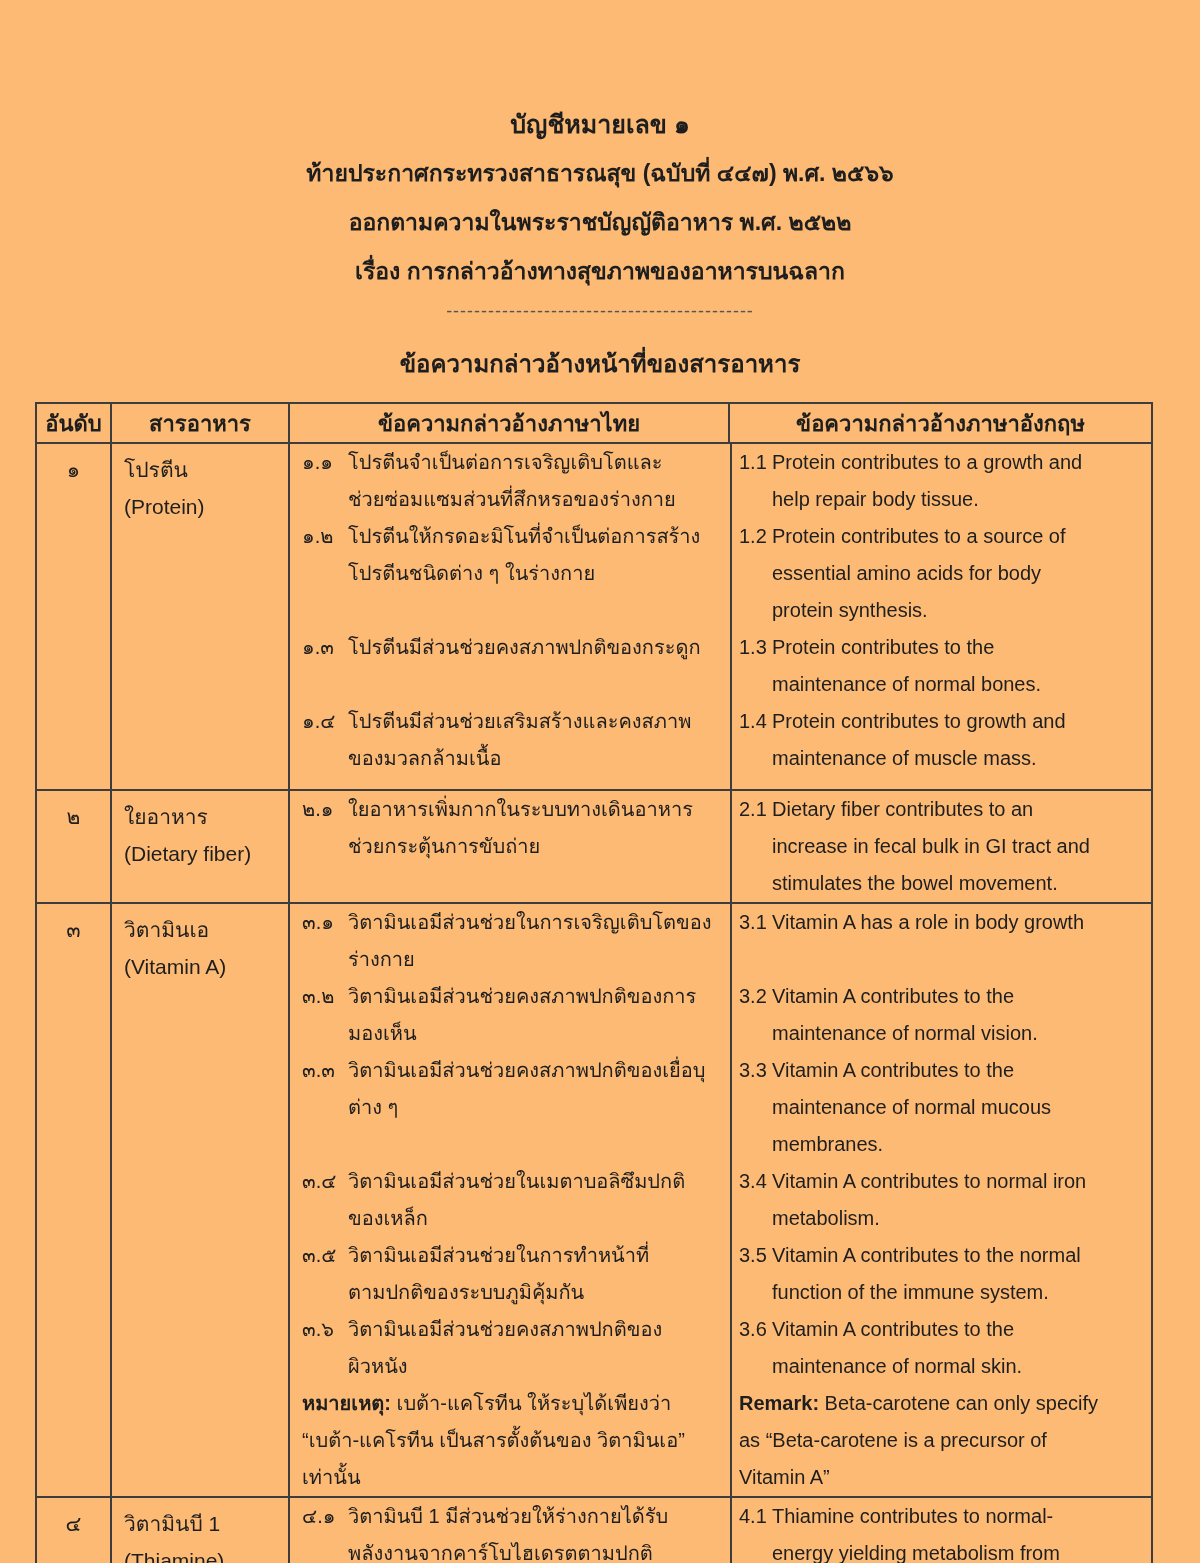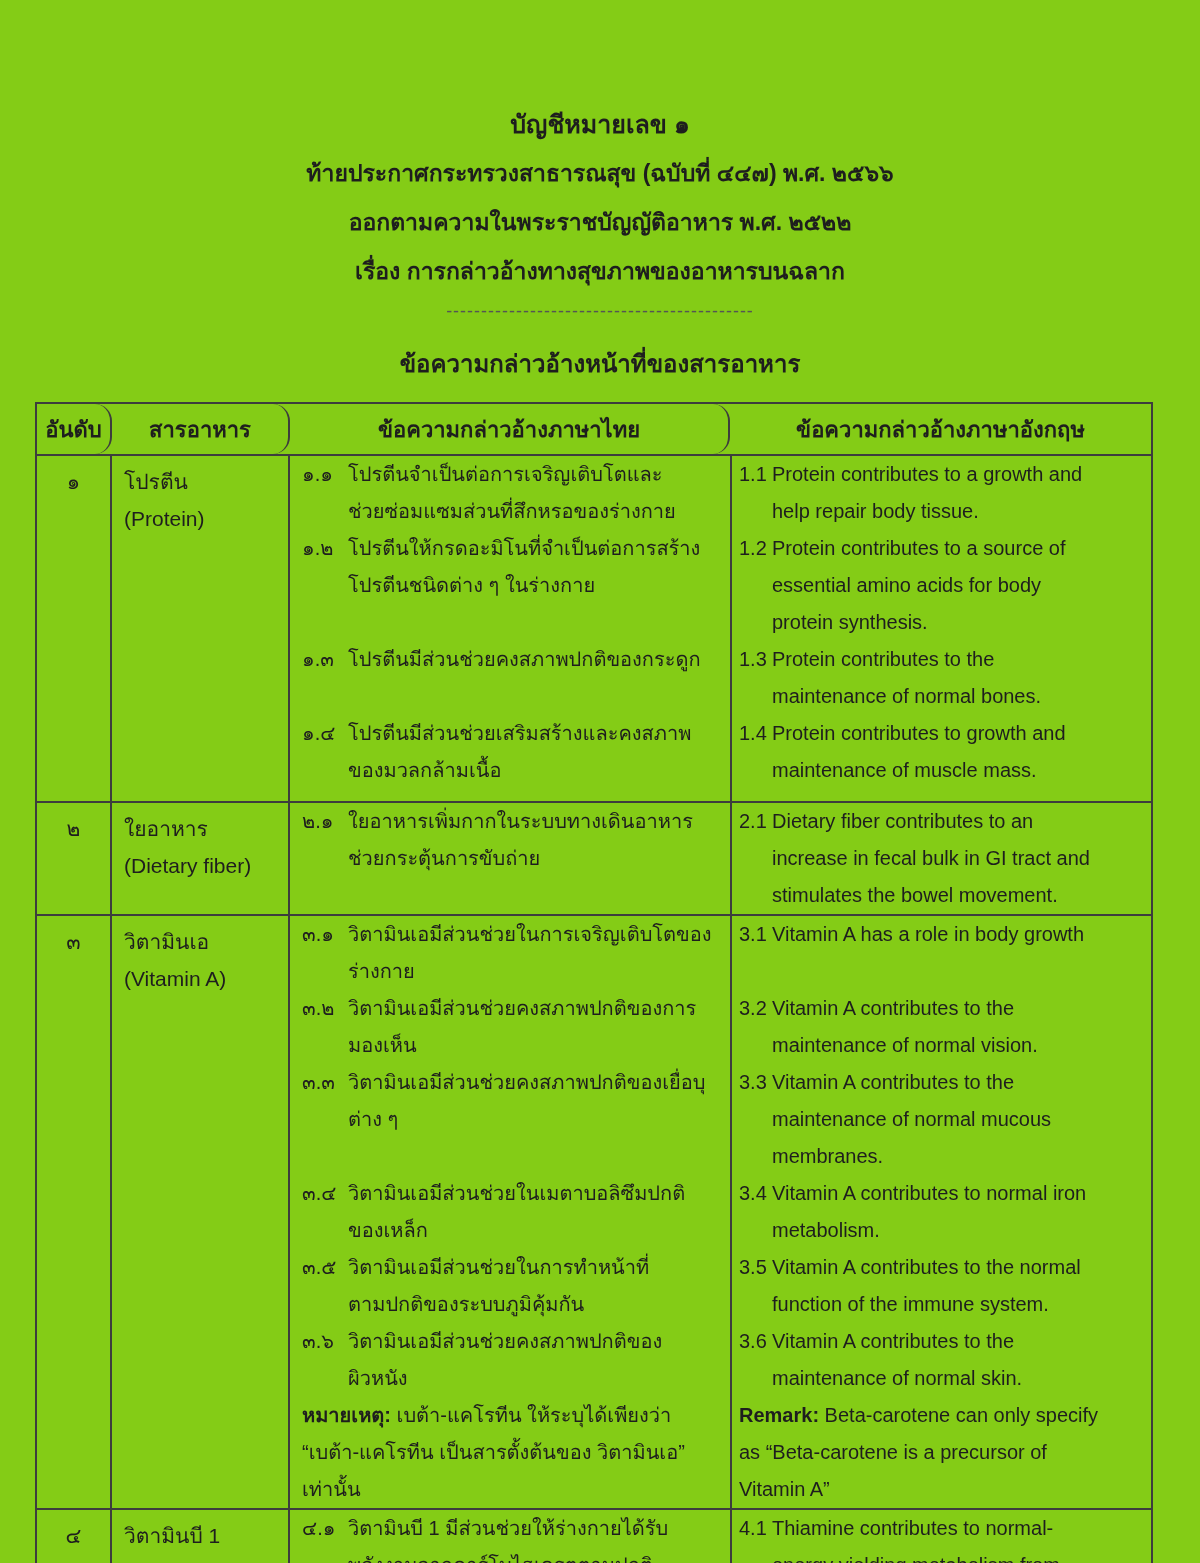--- a/index.html
+++ b/index.html
@@ -2,21 +2,21 @@
 <html><head>
 <meta charset="utf-8">
 <style>
   * { margin:0; padding:0; box-sizing:border-box; }
   html,body { background:#ffffff; }
   body {
     width:1200px; height:1563px; overflow:hidden;
     font-family:"Liberation Sans", sans-serif;
     color:#1e1e1e;
   }
-  .doc { width:1200px; height:1563px; background:#84cc16; position:relative; }
+  .doc { width:1200px; height:1563px; background:#fdba74; position:relative; }
 
   
   .doc-header { padding-top:104px; text-align:center; }
   .t1 { font-size:25px; font-weight:700; line-height:41px; }
   .t2 { font-size:23px; font-weight:600; line-height:41px;margin-top:8px; }
   .sep { font-size:18px; line-height:30px; color:#555; letter-spacing:1px; margin-top:4px; }
   .t-title { font-size:24px; font-weight:700; line-height:40px; margin-top:18px; }
 
   
   .doc-table {
@@ -25,23 +25,22 @@
     border:2px solid #3d3d3d;
   }
   .thead {
     display:grid;
     grid-template-columns:75px 178px 440px 1fr;
     border-bottom:2px solid #3d3d3d;
     font-weight:700; font-size:22px;
   }
   .thead .hcell {
     display:flex; align-items:center; justify-content:center;
-    height:50px;
+    height:38px;
     border-right:2px solid #3d3d3d;
-    border-radius:17px;
   }
   .thead .hcell:last-child { border-right:none; }
 
   .trow {
     display:grid;
     grid-template-columns:75px 178px 1fr;
   }
   .trow + .trow { border-top:2px solid #3d3d3d; }
   #tbody .trow:nth-child(1) { min-height:345px; }
   #tbody .trow:nth-child(2) { min-height:110px; }

